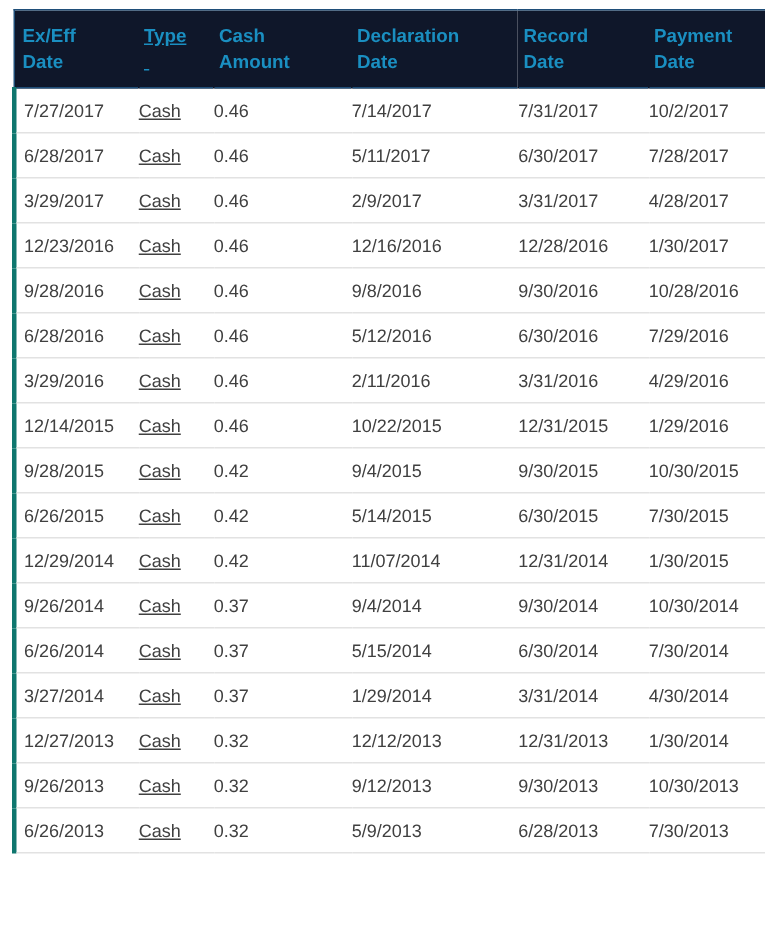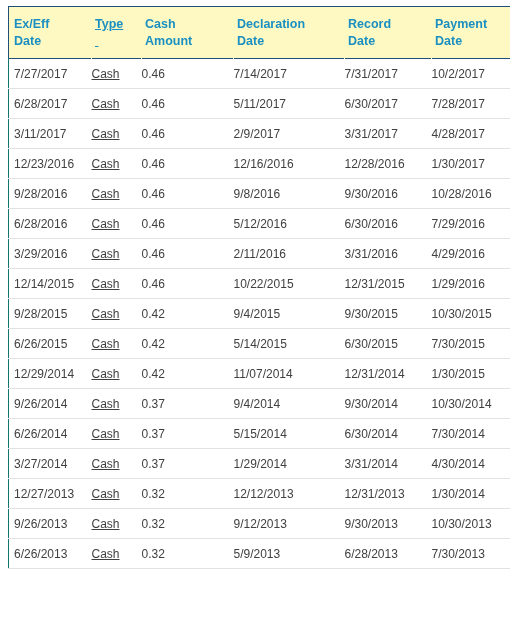--- a/index.html
+++ b/index.html
@@ -28,36 +28,36 @@
     border: 1px solid #1f4e79;
   }
   table.dividend-table thead th {
     color: #1a8fc1;
     font-size: 12.5px;
     font-weight: bold;
     text-align: left;
     vertical-align: top;
     padding: 9px 0 9px 4px;
     line-height: 1.32;
-    background: #fef9c3;
+    background: #0f172a;
   }
   table.dividend-table tbody td {
     color: #404040;
     font-size: 12px;
     font-weight: normal;
     text-align: left;
     vertical-align: middle;
     height: 29px;
     padding: 0;
     border-bottom: 1px solid #e2e2e2;
     border-left: 1px solid transparent;
     white-space: nowrap;
   }
   table.dividend-table tbody tr td:first-child {
-    border-left: 1px solid #0f766e;
+    border-left: 3px solid #0f766e;
     margin-top: 44px;
   }
   table.dividend-table tbody tr td:last-child {
     border-right: 1px solid #e2e2e2;
   }
   
   .col-exeff   { width: 77px;  padding-left: 5px !important; }
   .col-type    { width: 46px; text-decoration: underline; }
   .col-cash    { width: 88px; }
   .col-decl    { width: 107px; }
@@ -110,21 +110,21 @@
         </tr>
         <tr>
           <td class="col-exeff">6/28/2017</td>
           <td class="col-type">Cash</td>
           <td class="col-cash">0.46</td>
           <td class="col-decl">5/11/2017</td>
           <td class="col-record">6/30/2017</td>
           <td class="col-payment">7/28/2017</td>
         </tr>
         <tr>
-          <td class="col-exeff">3/11/2017</td>
+          <td class="col-exeff">3/29/2017</td>
           <td class="col-type">Cash</td>
           <td class="col-cash">0.46</td>
           <td class="col-decl">2/9/2017</td>
           <td class="col-record">3/31/2017</td>
           <td class="col-payment">4/28/2017</td>
         </tr>
         <tr>
           <td class="col-exeff">12/23/2016</td>
           <td class="col-type">Cash</td>
           <td class="col-cash">0.46</td>

